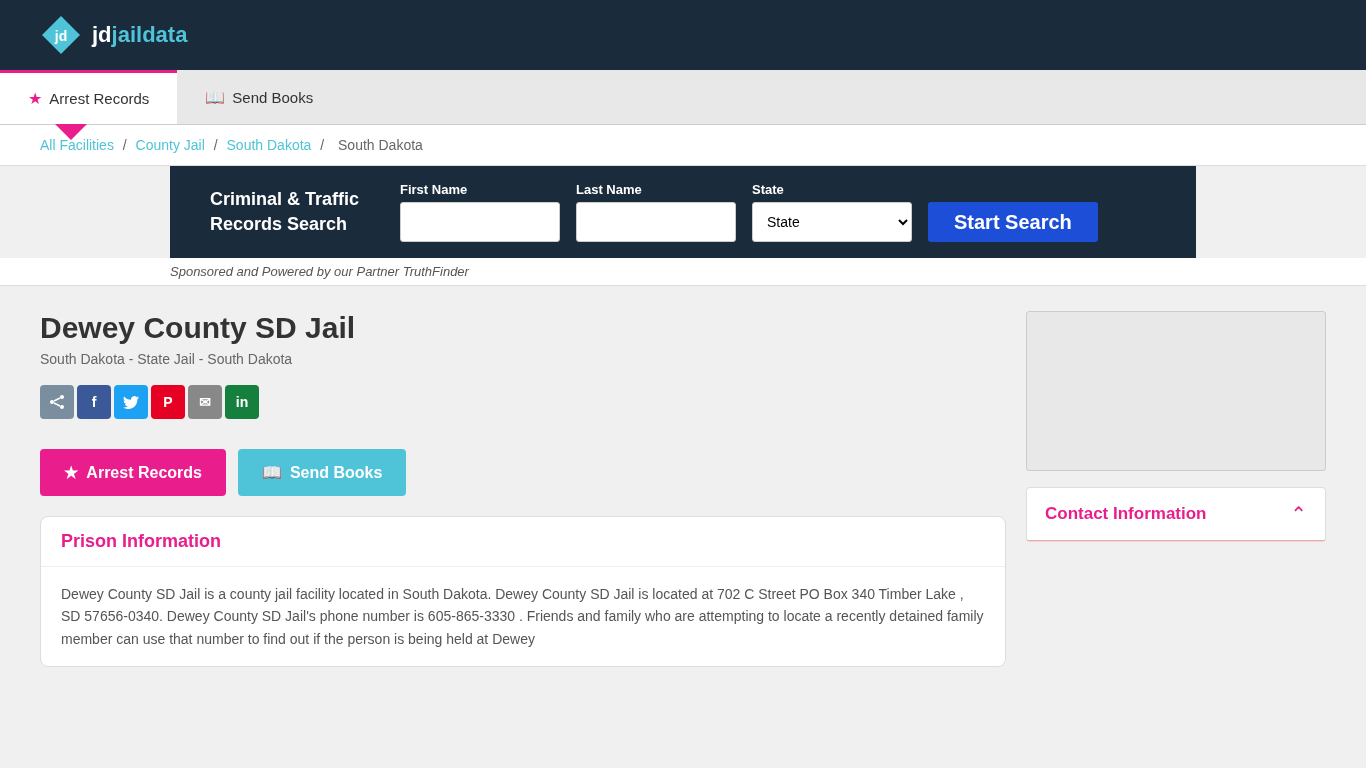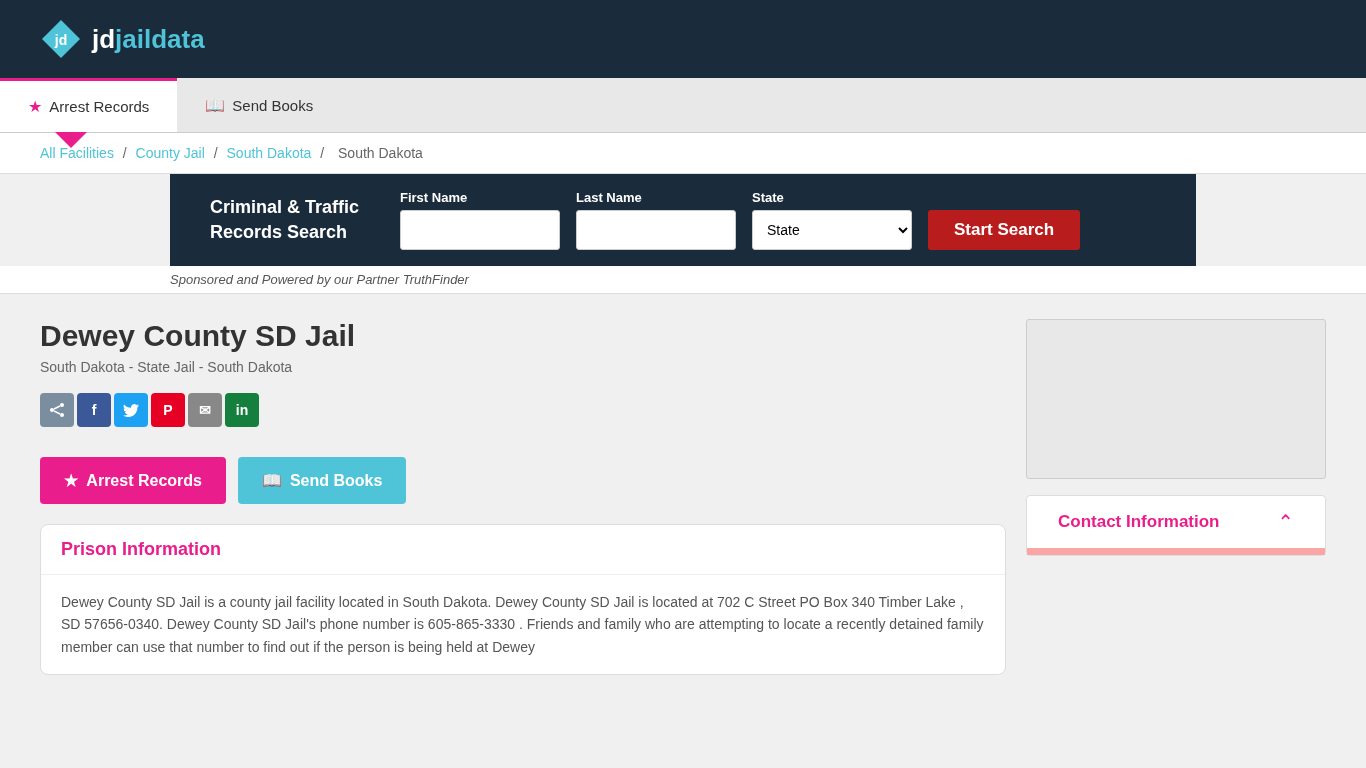--- a/index.html
+++ b/index.html
@@ -5,33 +5,33 @@
     * { margin: 0; padding: 0; box-sizing: border-box; }
     body { font-family: Arial, sans-serif; background: #f0f0f0; color: #333; font-size: 14px; }
 
     
     .navbar {
       background: #1a2b3c;
       display: flex;
       align-items: center;
       justify-content: space-between;
       padding: 0 40px;
-      height: 78px;
+      height: 70px;
     }
     .logo-area {
       display: flex;
       align-items: center;
       gap: 10px;
     }
     .logo-diamond {
       width: 42px;
       height: 42px;
     }
     .logo-text {
-      font-size: 26px;
+      font-size: 22px;
       font-weight: bold;
     }
     .logo-text span.jd { color: white; }
     .logo-text span.data { color: #4fc3d7; }
     .nav-links {
       display: flex;
       gap: 30px;
     }
     .nav-links a {
       color: white;
@@ -126,25 +126,25 @@
       padding: 0 10px;
       border: 1px solid #ccc;
       font-size: 14px;
       border-radius: 3px;
     }
     .search-field-group input { width: 160px; background: white; }
     .search-field-group select { width: 160px; background: white; }
     .btn-start-search {
       height: 40px;
       padding: 0 26px;
-      background: #b91c1c;
+      background: #1d4ed8;
       color: white;
       border: none;
       border-radius: 3px;
-      font-size: 17px;
+      font-size: 20px;
       font-weight: bold;
       cursor: pointer;
       white-space: nowrap;
     }
 
     
     .sponsored {
       background: white;
       padding: 6px 40px 6px 170px;
       font-style: italic;
@@ -273,22 +273,22 @@
     
     .contact-card {
       background: white;
       border: 1px solid #ddd;
       border-radius: 4px;
     }
     .contact-header {
       display: flex;
       justify-content: space-between;
       align-items: center;
-      padding: 14px 31px;
-      border-bottom: 7px solid #fca5a5;
+      padding: 14px 18px;
+      border-bottom: 1px solid #fca5a5;
     }
     .contact-header h3 {
       color: #e91e8c;
       font-size: 17px;
       font-weight: bold;
     }
     .contact-toggle {
       color: #e91e8c;
       font-size: 20px;
       cursor: pointer;

